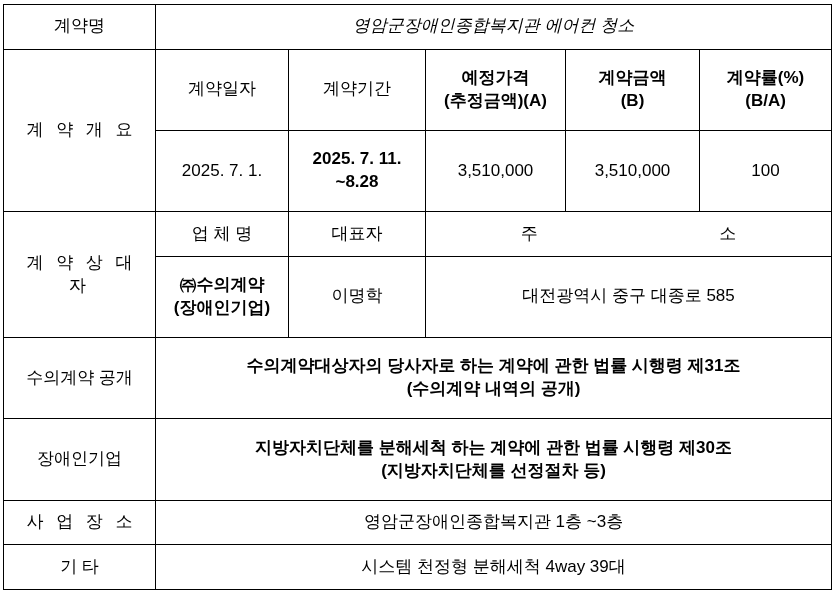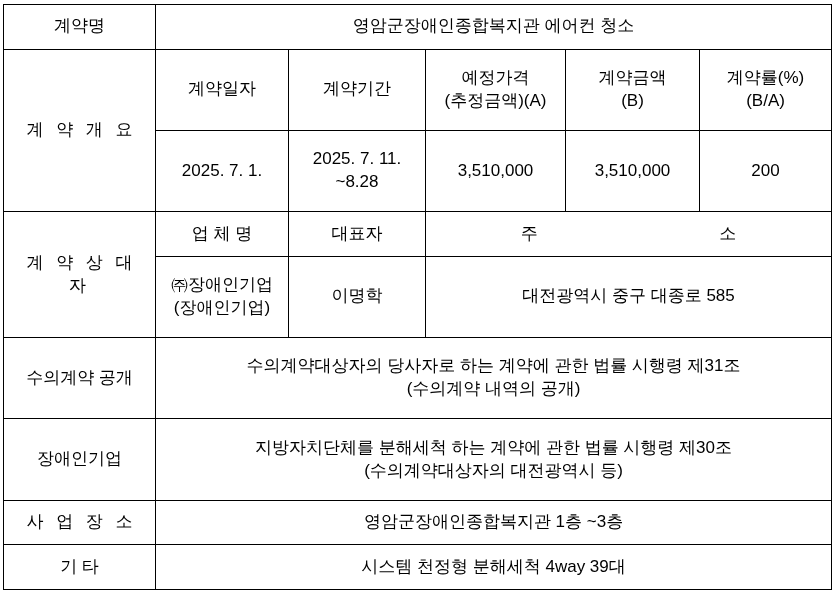--- a/index.html
+++ b/index.html
@@ -40,27 +40,29 @@
     font-size: 17px;
     letter-spacing: 0px;
   }
   td.label-spaced {
     font-size: 17px;
     letter-spacing: 4px;
     text-indent: 4px;
   }
   td.big {
     font-size: 19px;
+    font-style: italic;
   }
   td.small-2 {
     font-size: 15px;
     line-height: 1.25;
   }
   .two-line {
     display: block;
+    font-weight: bold;
   }
   .addr-row {
     display: flex;
     justify-content: space-around;
     align-items: center;
     width: 100%;
   }
   .addr-row span {
     letter-spacing: 0;
   }
@@ -104,57 +106,57 @@
       </tr>
 
       <tr>
         <td>2025. 7. 1.</td>
         <td>
           <span class="two-line nowrap">2025. 7. 11.</span>
           <span class="two-line">~8.28</span>
         </td>
         <td>3,510,000</td>
         <td>3,510,000</td>
-        <td>200</td>
+        <td>100</td>
       </tr>
 
       <tr>
         <td class="label-spaced" rowspan="2">계 약 상 대 자</td>
         <td>업 체 명</td>
         <td>대표자</td>
         <td colspan="3">
           <span class="addr-row">
             <span>주</span>
             <span>소</span>
           </span>
         </td>
       </tr>
 
       <tr>
         <td class="small-2">
-          <span class="two-line">㈜장애인기업</span>
+          <span class="two-line">㈜수의계약</span>
           <span class="two-line">(장애인기업)</span>
         </td>
         <td>이명학</td>
         <td colspan="3">대전광역시 중구 대종로 585</td>
       </tr>
 
       <tr>
         <td class="label">수의계약 공개</td>
         <td colspan="5">
           <span class="two-line">수의계약대상자의 당사자로 하는 계약에 관한 법률 시행령 제31조</span>
           <span class="two-line">(수의계약 내역의 공개)</span>
         </td>
       </tr>
 
       <tr>
         <td class="label">장애인기업</td>
         <td colspan="5">
           <span class="two-line">지방자치단체를 분해세척 하는 계약에 관한 법률 시행령 제30조</span>
-          <span class="two-line">(수의계약대상자의 대전광역시 등)</span>
+          <span class="two-line">(지방자치단체를 선정절차 등)</span>
         </td>
       </tr>
 
       <tr>
         <td class="label-spaced">사 업 장 소</td>
         <td colspan="5">영암군장애인종합복지관 1층 ~3층</td>
       </tr>
 
       <tr>
         <td class="label">기        타</td>

